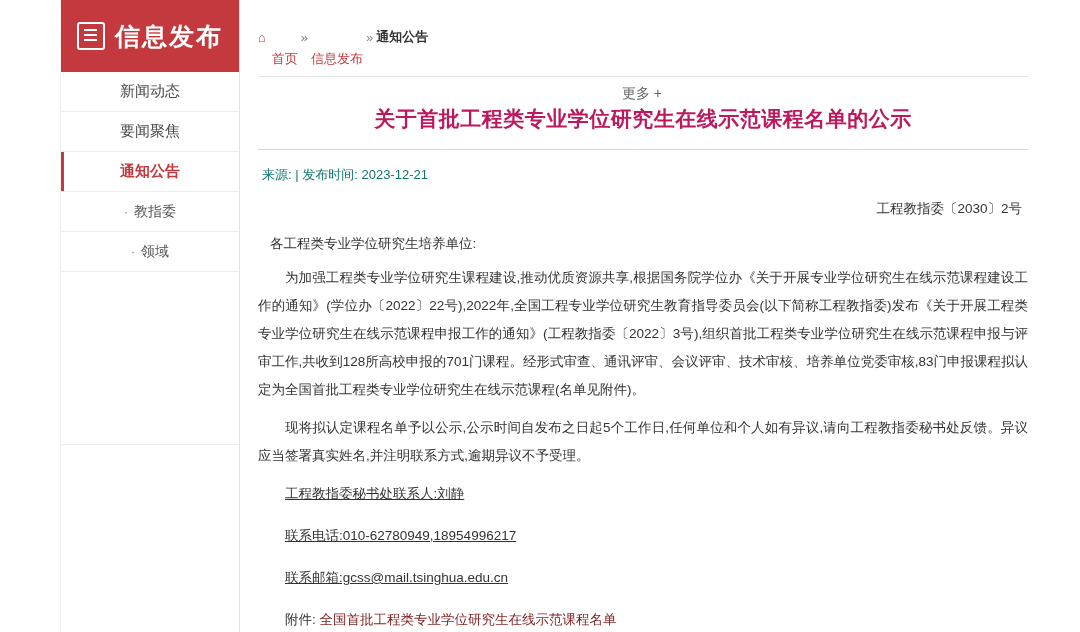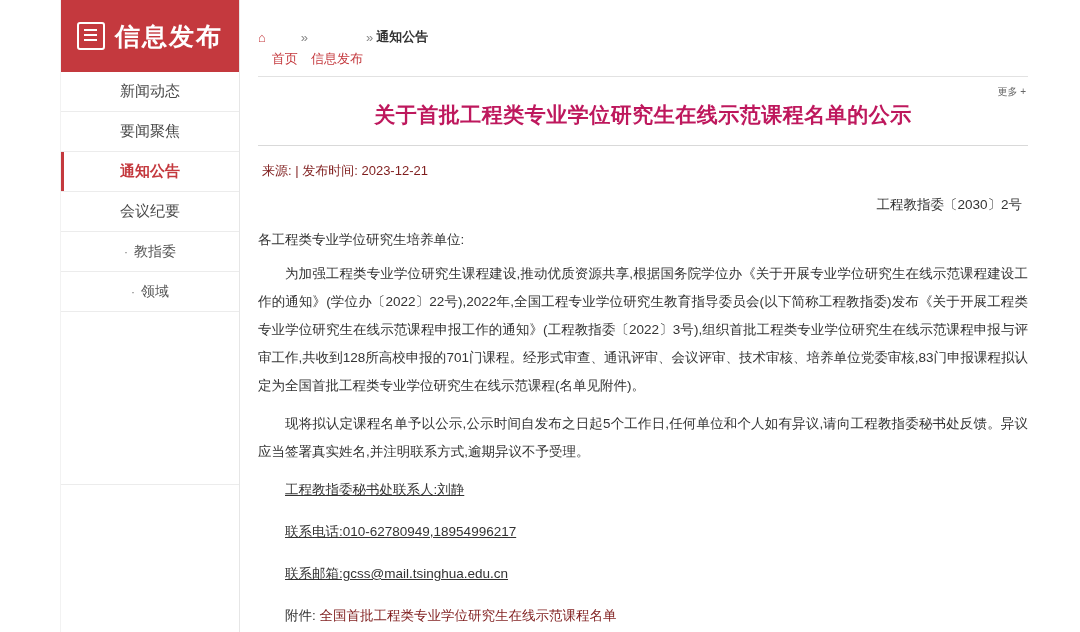--- a/index.html
+++ b/index.html
@@ -136,61 +136,62 @@
   }
   .breadcrumb .current {
     color: #333333;
     font-weight: bold;
   }
   .bc-divider {
     border-top: 1px solid #e2e2e2;
     margin: 0 0 0 0;
   }
   .more-link {
-    text-align: right;
-    font-size: 10px;
+    text-align: center;
+    font-size: 14px;
     color: #666666;
     padding: 8px 2px 0 0;
     cursor: pointer;
   }
   .article-title {
     text-align: center;
     color: #be185d;
     font-size: 21px;
     font-weight: bold;
     padding: 2px 0 16px 0;
     letter-spacing: 0.5px;
   }
   .title-rule {
     border-top: 1px solid #d9d9d9;
     margin-bottom: 10px;
   }
   .meta {
     font-size: 13px;
-    color: #7f1d1d;
+    color: #0f766e;
     padding: 6px 0 10px 4px;
   }
   .doc-number {
     text-align: right;
     font-size: 13.5px;
     color: #333333;
     padding: 6px 6px 12px 0;
   }
   .body-text p {
     margin: 0 0 10px 0;
     font-size: 13.5px;
     line-height: 28px;
     color: #333333;
     text-align: justify;
   }
   .body-text p.indent {
     text-indent: 2em;
   }
   .body-text p.nomargin {
     margin-bottom: 6px;
+    margin-left: 12px;
   }
   .contact-line {
     margin: 0 0 14px 0 !important;
     text-indent: 2em;
     text-decoration: underline;
   }
   .attachment {
     text-indent: 2em;
     font-size: 13.5px;
     line-height: 28px;
@@ -219,23 +220,20 @@
     </div>
 
     <div class="sidebar-item">
       <span>新闻动态</span>
     </div>
     <div class="sidebar-item">
       <span>要闻聚焦</span>
     </div>
     <div class="sidebar-item active">
       <span>通知公告</span>
-    </div>
-    <div class="sidebar-item">
-      <span>会议纪要</span>
     </div>
     <div class="sidebar-item sub">
       <span class="dot">·</span>
       <span>教指委</span>
     </div>
     <div class="sidebar-item sub">
       <span class="dot">·</span>
       <span>领域</span>
     </div>
     <div class="sidebar-rest"></div>

